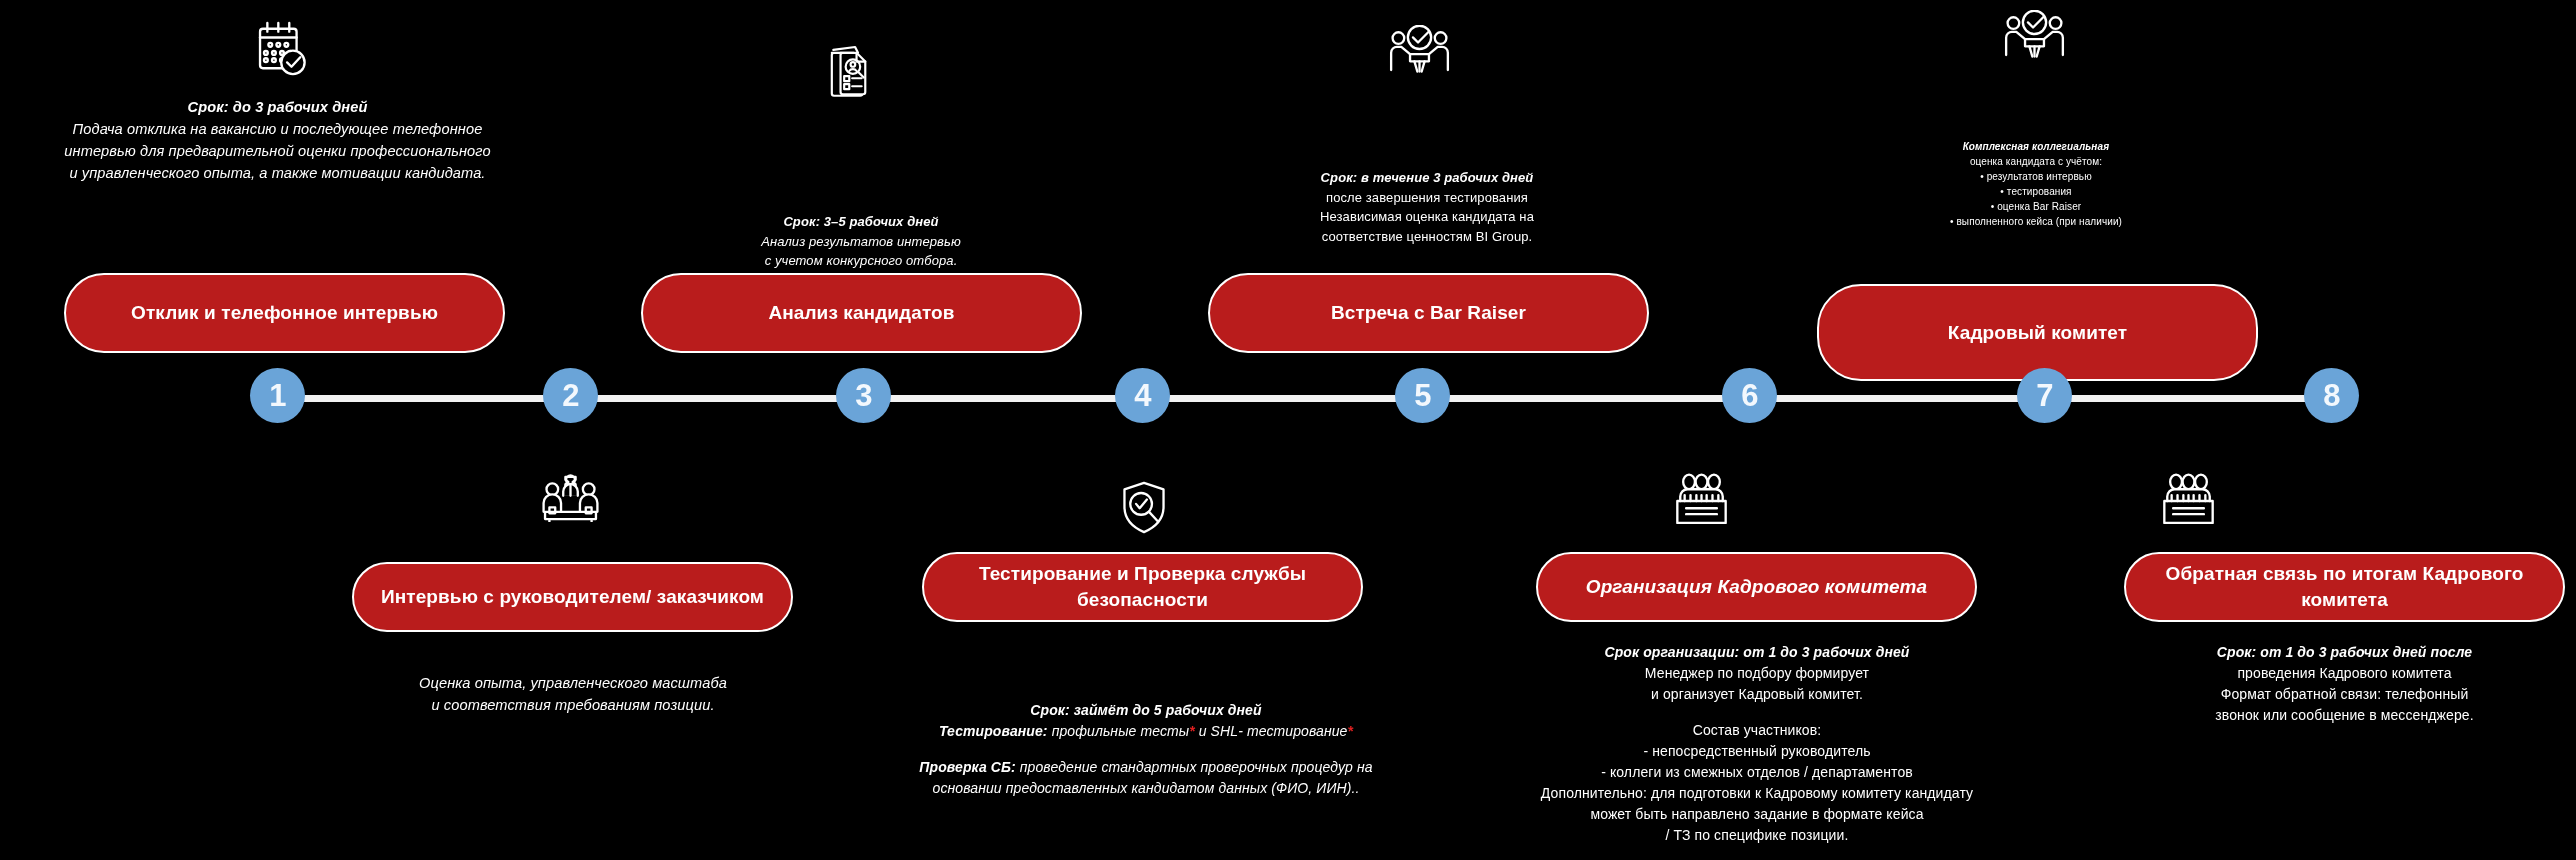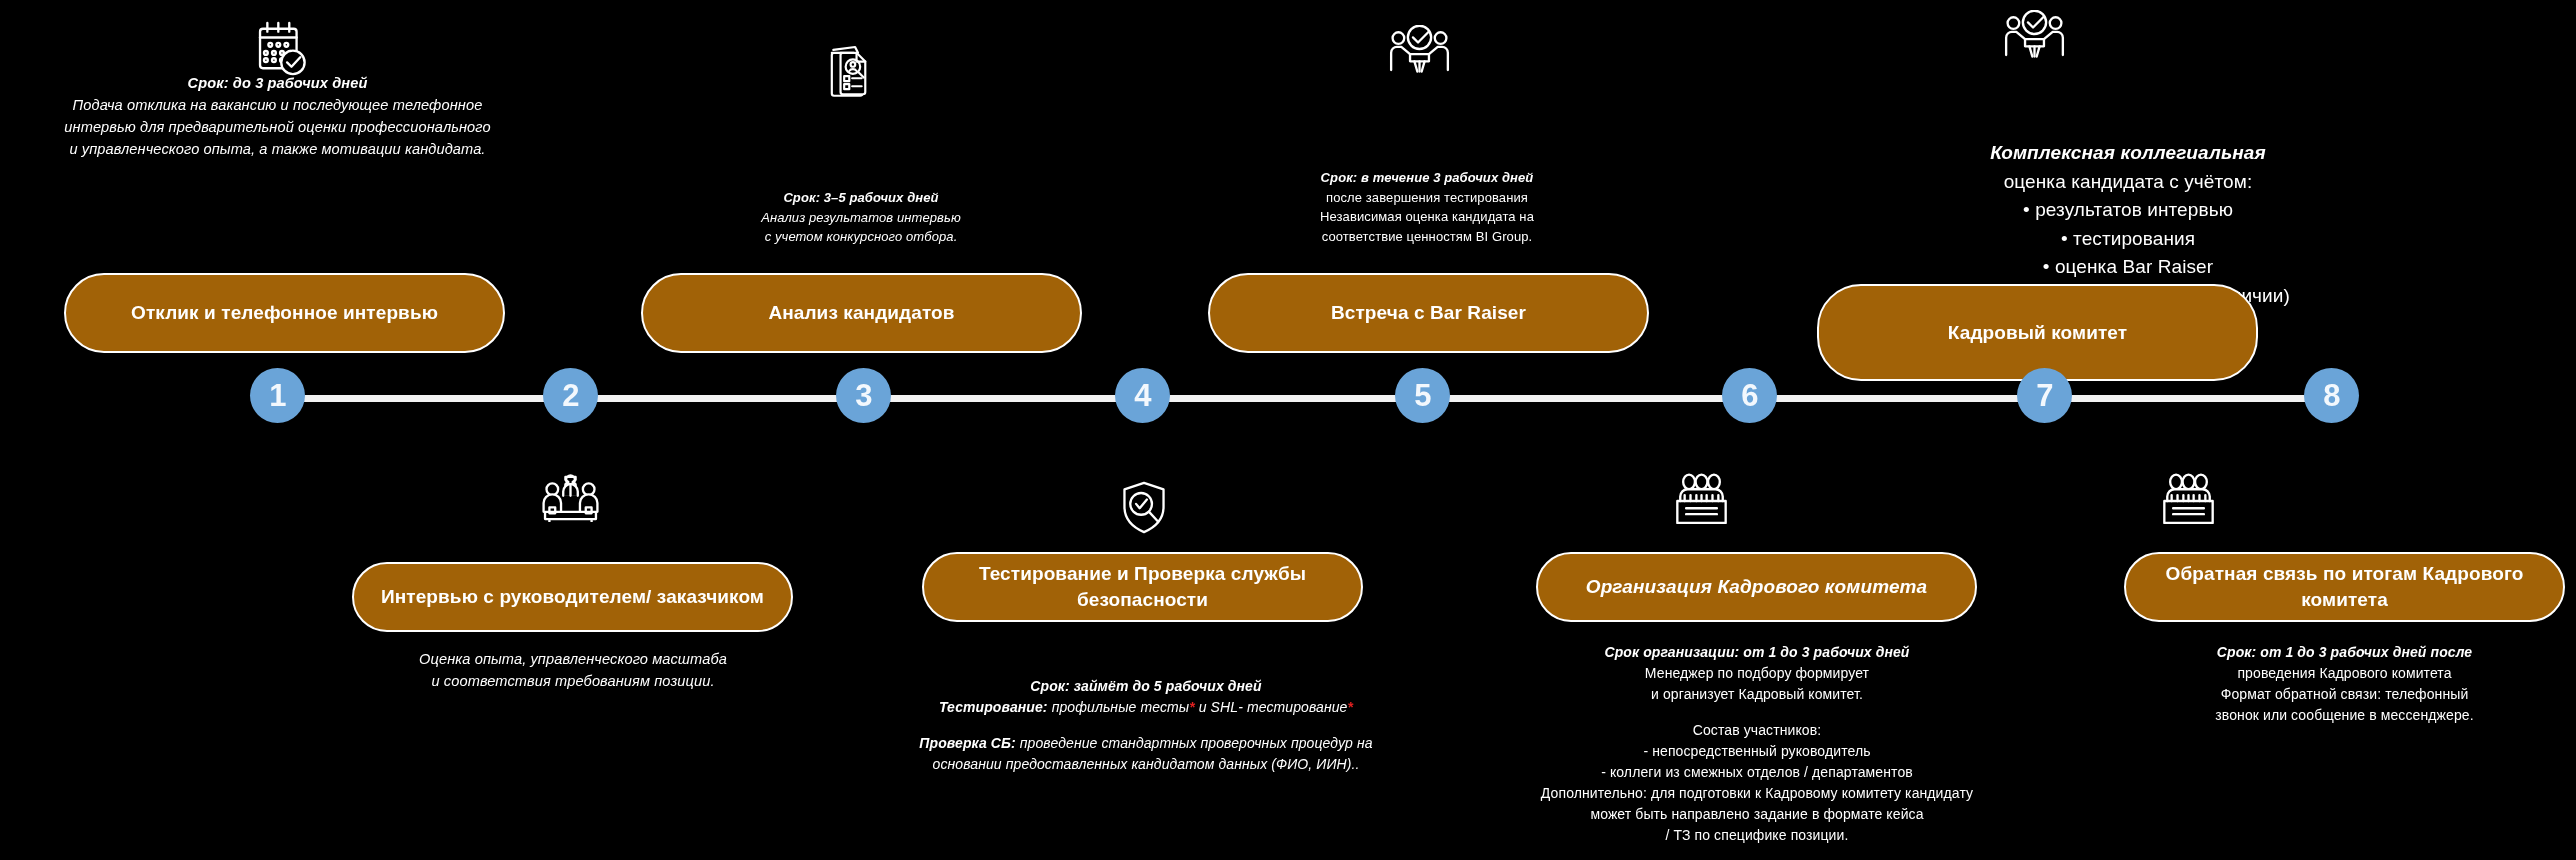--- a/index.html
+++ b/index.html
@@ -15,34 +15,34 @@
   .rail{position:absolute;left:277px;top:37px;width:2054px;height:6.6px;
         background:#f2f2f2;border-radius:3.6px;}
   .node{position:absolute;width:55px;height:55px;border-radius:50%;
         background:#6aa4d8;display:flex;align-items:center;justify-content:center;
         font-size:31px;font-weight:700;color:#f3f8fd;line-height:1;
         letter-spacing:-0.7px;}
 
   
   .pill{position:absolute;border:2.2px solid #ffffff;border-radius:44px;
         display:flex;align-items:center;justify-content:center;
-        text-align:center;box-sizing:border-box;background:#a16207;}
+        text-align:center;box-sizing:border-box;background:#b91c1c;}
   .pill .lbl{font-size:19px;font-weight:700;line-height:1.35;
              letter-spacing:0.1px;color:#fff;padding:0 19px;}
 
   
   .icon{position:absolute;display:block;}
   .icon svg{display:block;width:100%;height:100%;}
 
   
   .txt{position:absolute;text-align:center;color:#fff;
        font-size:14.6px;line-height:1.5;letter-spacing:0.1px;}
   .txt .em{font-weight:700;font-style:italic;display:block;}
   .txt .ln{display:block;}
-  .txt.it{font-style:italic;}
+  .txt.it{font-style:italic;margin-top:24px;}
   .txt .bi{font-weight:700;font-style:italic;}
   .ast{color:#e02020;font-weight:700;}
   .gap{display:block;height:14.6px;}
 </style>
 </head>
 <body>
 
 <div id="stage">
 
   <span class="icon" style="left:254px;top:20.4px;width:53px;height:57px;">
@@ -123,21 +123,21 @@
     <span class="ln">с учетом конкурсного отбора.</span>
   </div>
 
   <div class="txt" style="left:1208px;top:168px;width:438px;font-size:13px;">
     <span class="em">Срок: в течение 3 рабочих дней</span>
     <span class="ln">после завершения тестирования</span>
     <span class="ln">Независимая оценка кандидата на</span>
     <span class="ln">соответствие ценностям BI Group.</span>
   </div>
 
-  <div class="txt" style="left:1909px;top:139px;width:438px;font-size:19px;">
+  <div class="txt" style="left:1817px;top:139px;width:438px;font-size:10px;">
     <span class="em">Комплексная коллегиальная</span>
     <span class="ln">оценка кандидата с учётом:</span>
     <span class="ln">• результатов интервью</span>
     <span class="ln">• тестирования</span>
     <span class="ln">• оценка Bar Raiser</span>
     <span class="ln">• выполненного кейса (при наличии)</span>
   </div>
 
   <div class="pill" style="left:64px;top:273px;width:441px;height:80px;">
     <span class="lbl">Отклик и телефонное интервью</span>

